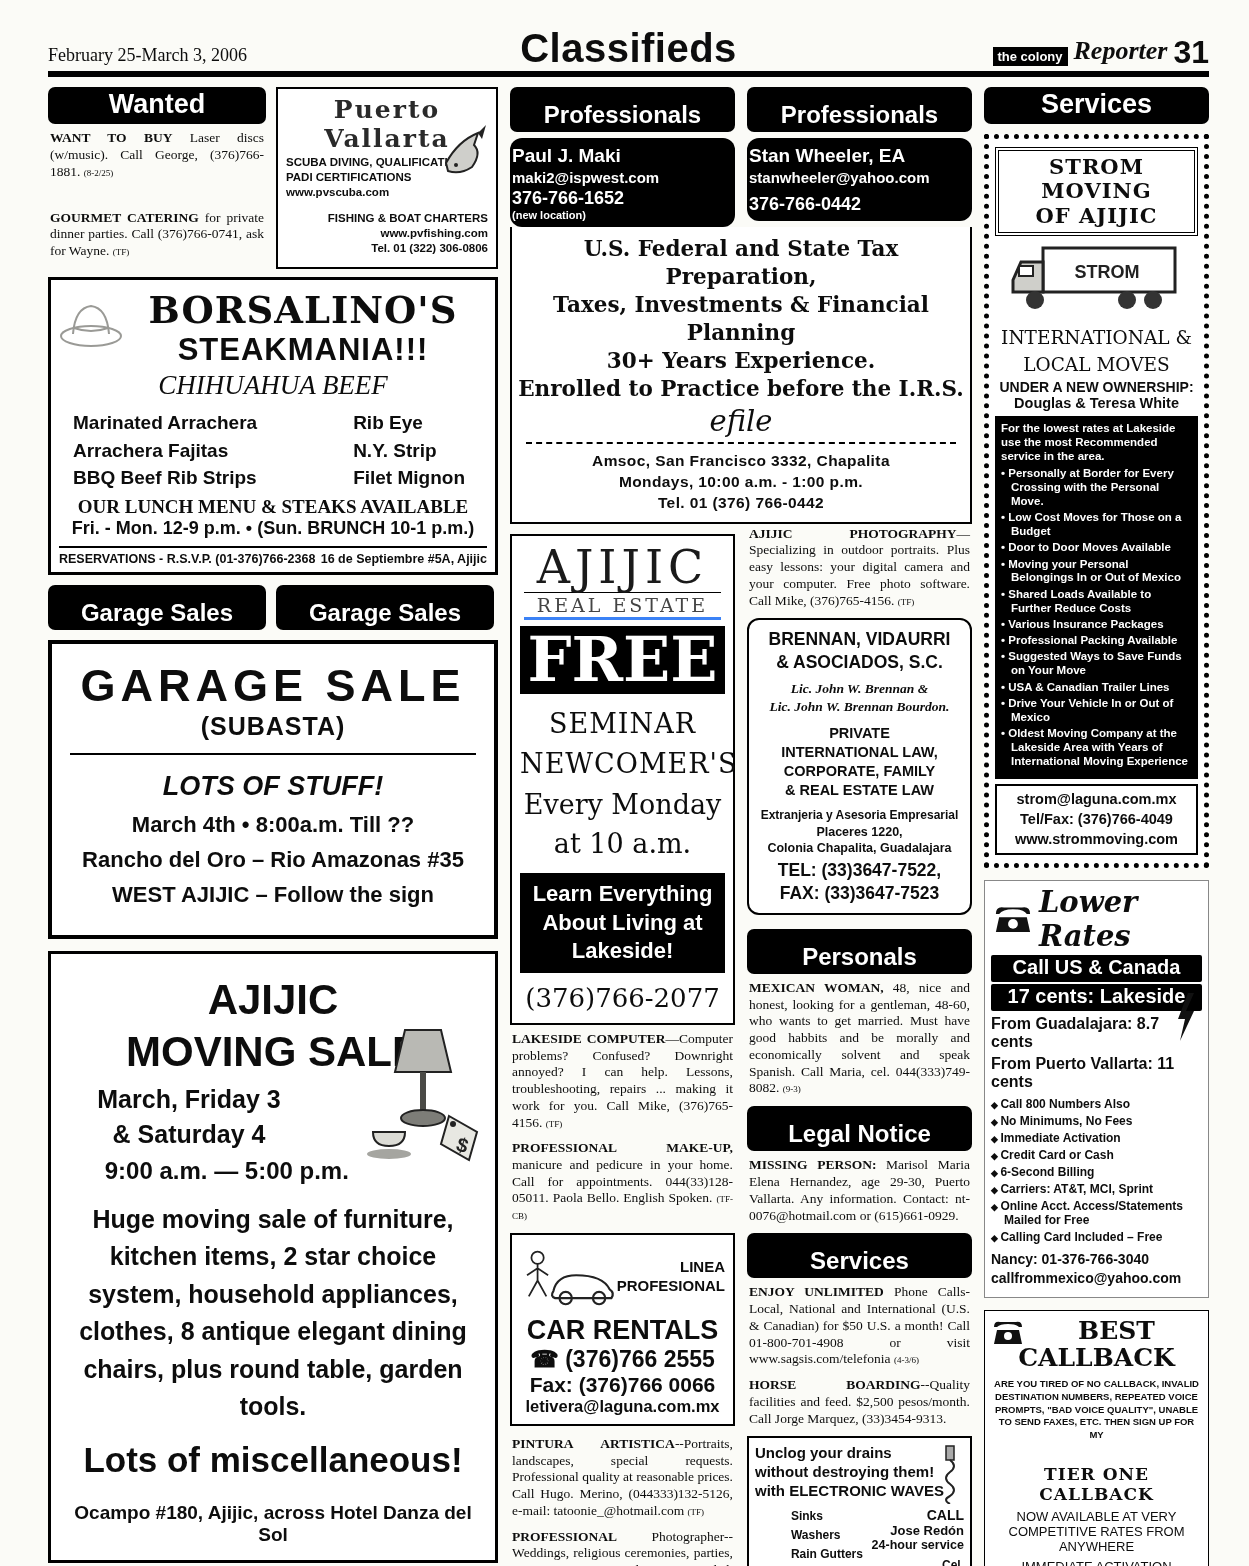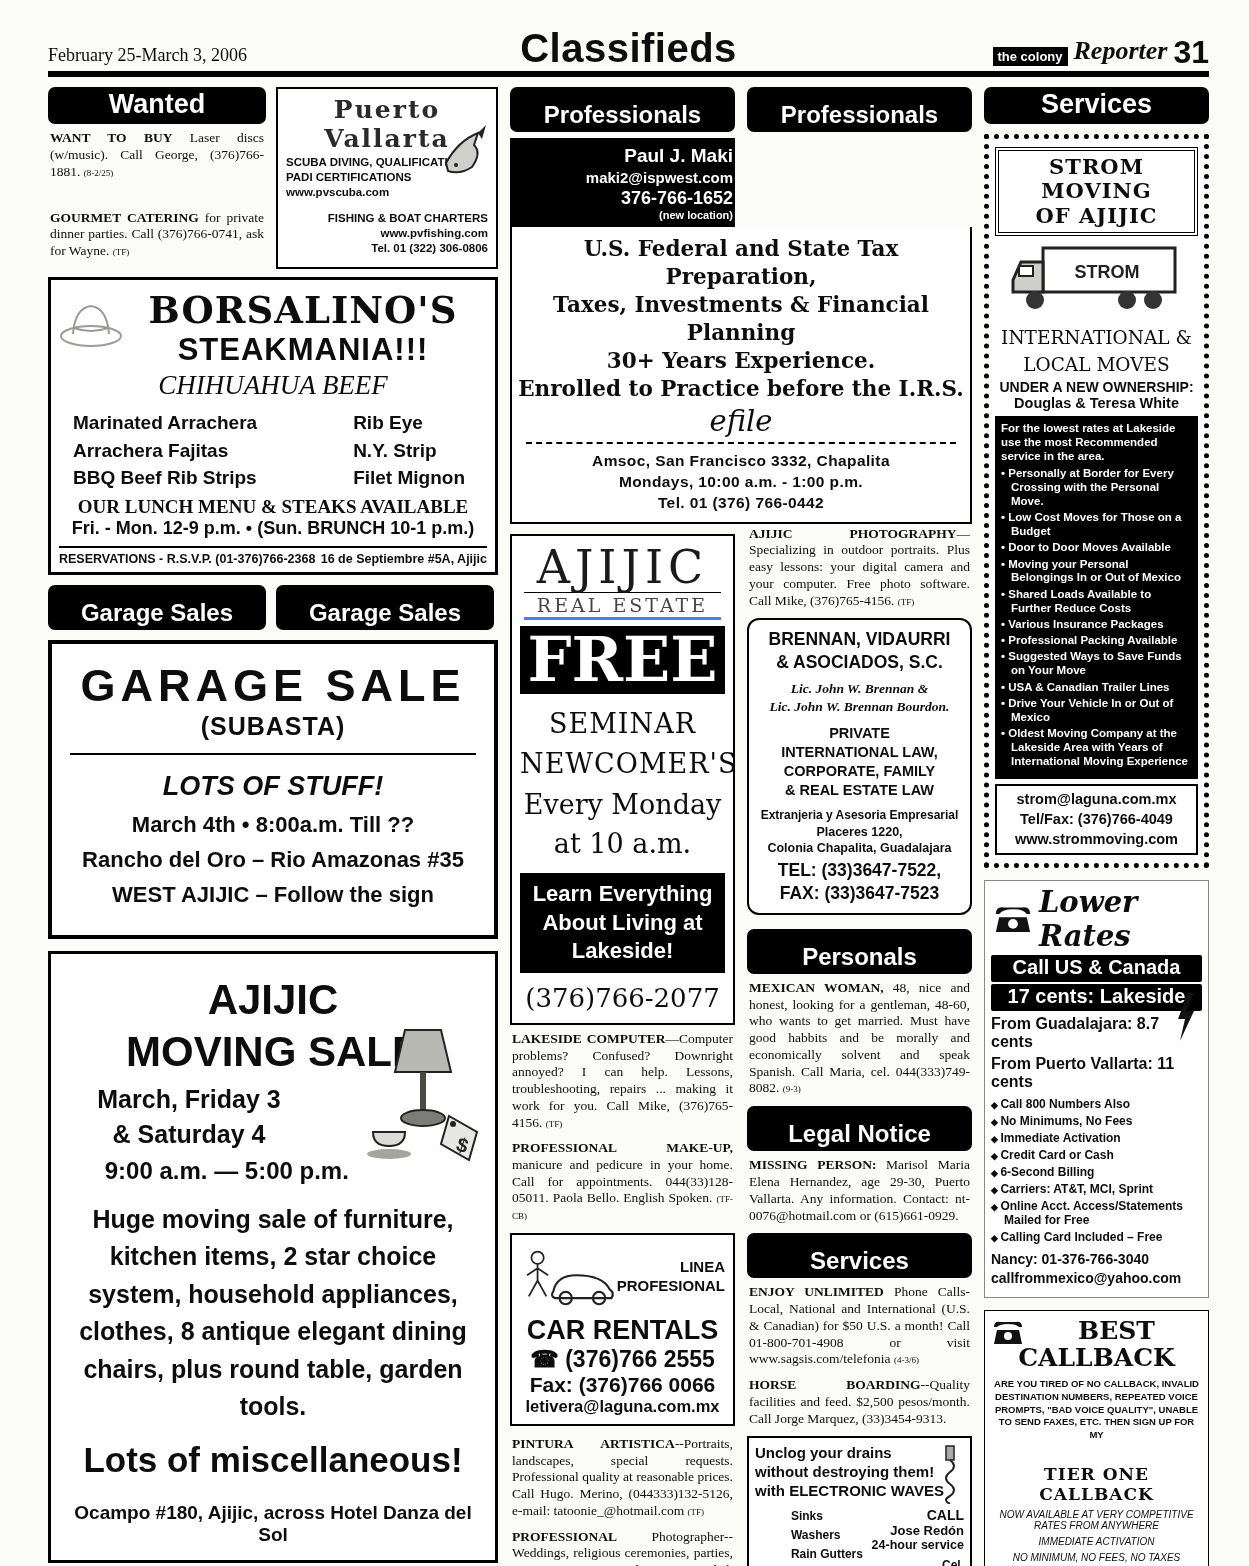--- a/index.html
+++ b/index.html
@@ -67,21 +67,21 @@
   .moving-box { border:3px solid #000; background:#fff; text-align:center; padding:20px 12px 14px; position:relative; }
   .m-illus { position:absolute; right:10px; top:66px; }
   .m-title { font-family:"Liberation Sans", sans-serif; font-weight:bold; font-size:42px; line-height:1.25; }
   .m-date { font-family:"Liberation Sans", sans-serif; font-weight:bold; font-size:25px; margin-top:6px; width:60%; }
   .m-hours { font-family:"Liberation Sans", sans-serif; font-weight:bold; font-size:24px; margin:8px 0 16px; width:78%; }
   .m-body { font-family:"Liberation Sans", sans-serif; font-weight:bold; font-size:25px; line-height:1.5; margin:8px 0 14px; }
   .m-big { font-family:"Liberation Sans", sans-serif; font-weight:bold; font-size:35px; margin:10px 0 22px; }
   .m-addr1 { font-family:"Liberation Sans", sans-serif; font-weight:bold; font-size:19px; }
 
   
-  .pro-block { background:#000; color:#fff; border-radius:0; text-align:right; font-family:"Liberation Sans", sans-serif;
+  .pro-block { background:#000; color:#fff; border-radius:12px; text-align:left; font-family:"Liberation Sans", sans-serif;
     margin-top:6px; padding:7px 2px 6px; }
   .pro-name { font-weight:bold; font-size:19px; }
   .pro-email { font-weight:bold; font-size:15px; margin-top:2px; }
   .pro-phone { font-weight:bold; font-size:18px; margin-top:2px; }
   .pro-note { font-size:11px; font-weight:bold; }
 
   .tax-ad { border:2px solid #000; background:#fff; border-top:none; text-align:center; padding:8px 6px 8px; }
   .tax-line { font-family:"DejaVu Serif", serif; font-weight:bold; font-size:21.5px; line-height:1.3; }
   .tax-efile { font-family:"DejaVu Serif", serif; font-style:italic; font-size:29px; margin:1px 0 4px; }
   .tax-dash { border-top:2px dashed #000; margin:4px 8px 7px; }
@@ -153,21 +153,21 @@
   .lower li { font-family:"Liberation Sans", sans-serif; font-weight:bold; font-size:12px; margin:3px 0;
     padding-left:13px; text-indent:-13px; }
   .lower li::before { content:"◆ "; font-size:9px; }
   .lr-contact { font-family:"Liberation Sans", sans-serif; font-weight:bold; font-size:14px; margin-top:6px; line-height:1.4; }
 
   .bc-box { border:1px solid #000; background:#fff; text-align:center; padding:6px 6px 8px; font-family:"Liberation Sans", sans-serif; position:relative; }
   .bc-phone-ill { position:absolute; left:6px; top:6px; }
   .bc-title { font-family:"DejaVu Serif", serif; font-weight:bold; font-size:25px; line-height:1.1; padding-left:40px; text-align:left; }
   .bc-intro { font-size:9.5px; font-weight:bold; line-height:1.35; margin-top:6px; text-align:center; }
   .bc-tier { font-family:"DejaVu Serif", serif; font-weight:bold; font-size:17px; letter-spacing:1px; margin:22px 0 2px; }
-  .bc-line { font-size:10px; margin:5px 5px;font-style:italic; }
+  .bc-line { font-size:13px; margin:5px 5px; }
 </style>
 </head>
 <body>
 
 <div class="page">
 
   <header class="page-header">
     <div class="ph-date">February 25-March 3, 2006</div>
     <div class="ph-title">Classifieds</div>
     <div class="ph-right">
@@ -282,20 +282,25 @@
           <div class="bar-header bar-sm">Professionals</div>
           <div class="pro-block">
             <div class="pro-name">Paul J. Maki</div>
             <div class="pro-email">maki2@ispwest.com</div>
             <div class="pro-phone">376-766-1652</div>
             <div class="pro-note">(new location)</div>
           </div>
         </div>
         <div class="bc-half">
           <div class="bar-header bar-sm">Professionals</div>
+          <div class="pro-block">
+            <div class="pro-name">Stan Wheeler, EA</div>
+            <div class="pro-email">stanwheeler@yahoo.com</div>
+            <div class="pro-phone" style="margin-top:8px;">376-766-0442</div>
+          </div>
         </div>
       </div>
 
       <section class="tax-ad">
         <div class="tax-line">U.S. Federal and State Tax Preparation,</div>
         <div class="tax-line">Taxes, Investments &amp; Financial Planning</div>
         <div class="tax-line">30+ Years Experience.</div>
         <div class="tax-line">Enrolled to Practice before the I.R.S.</div>
         <div class="tax-efile">efile</div>
         <div class="tax-dash"></div>

